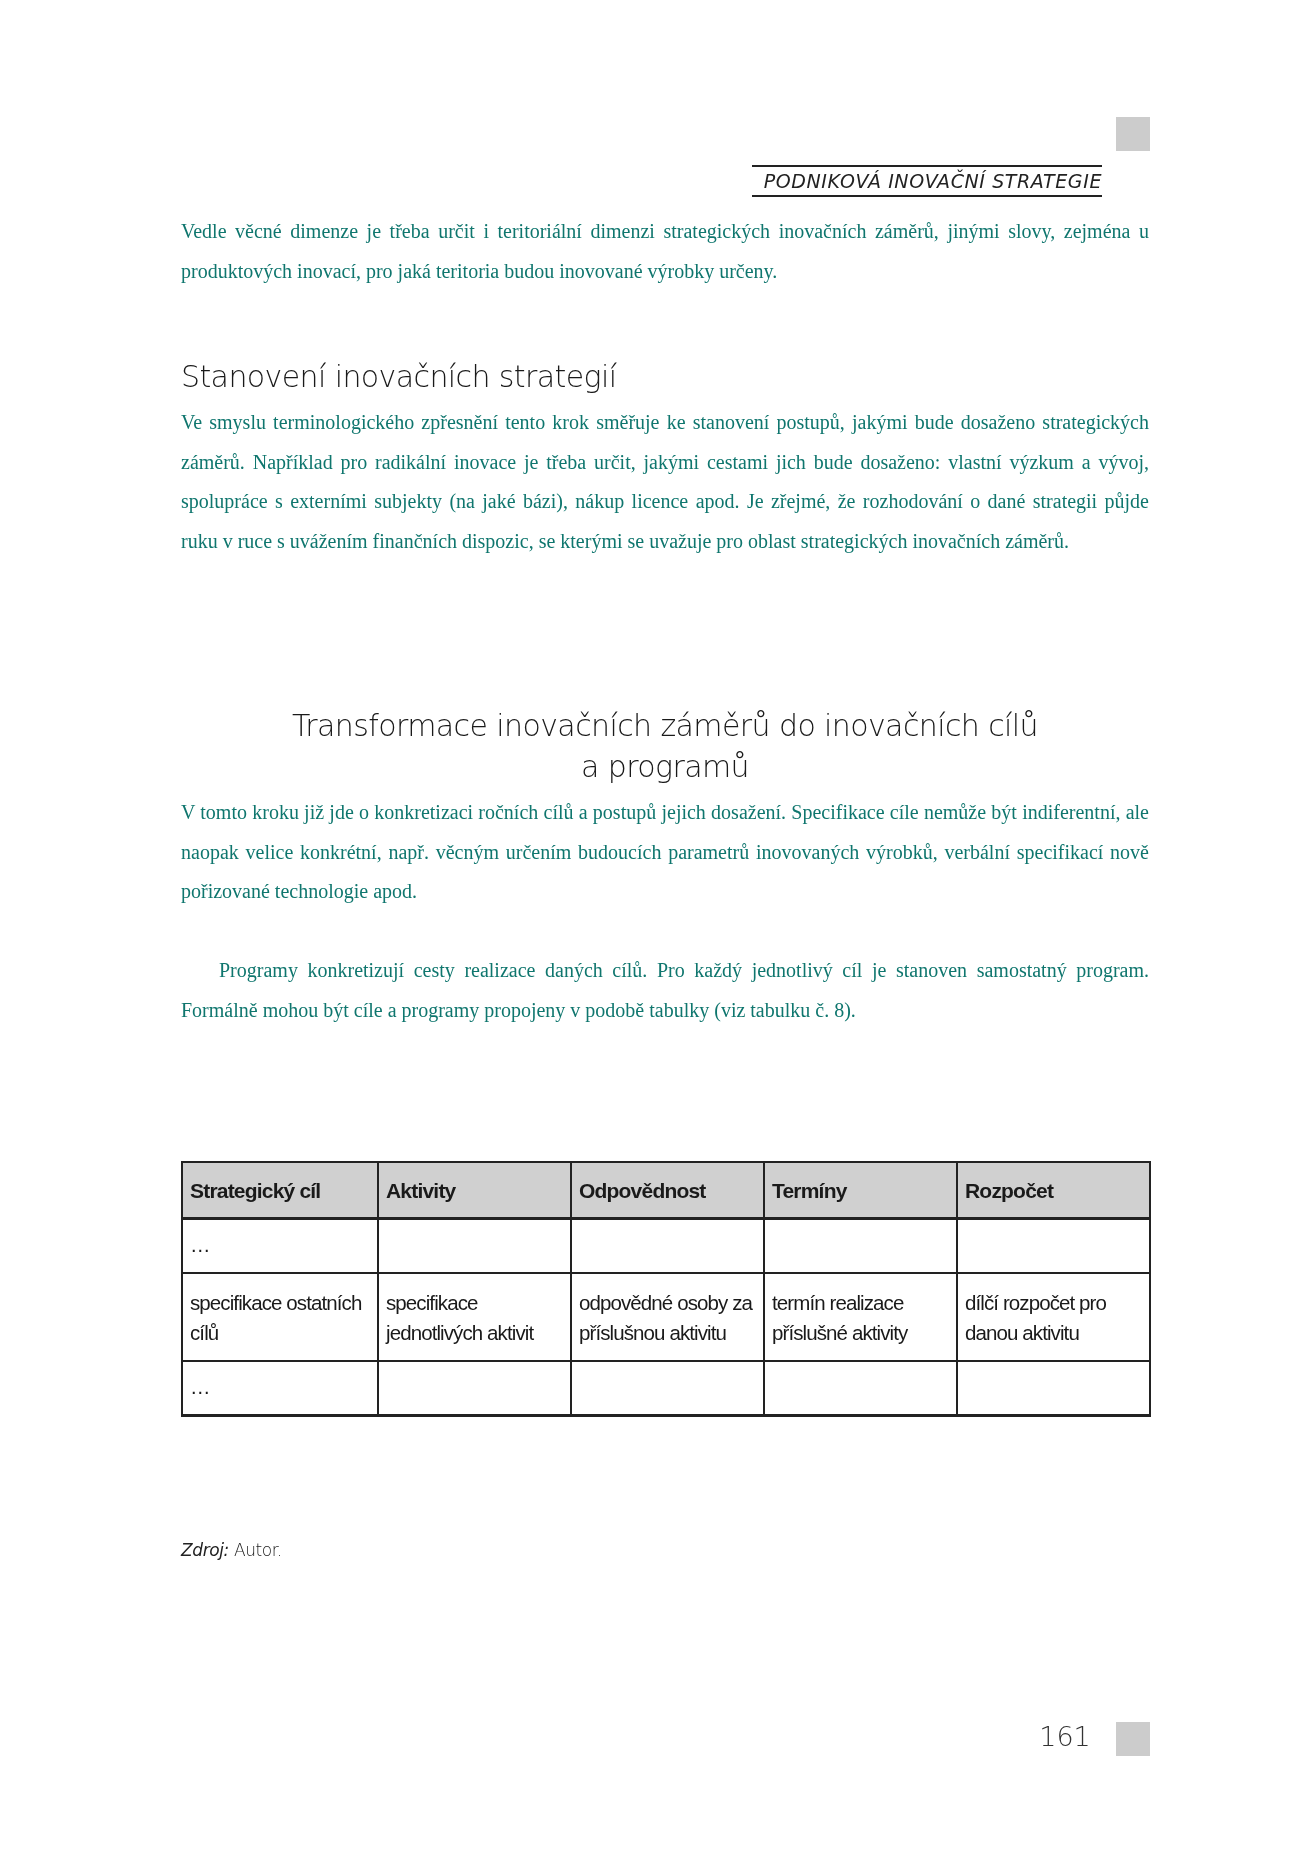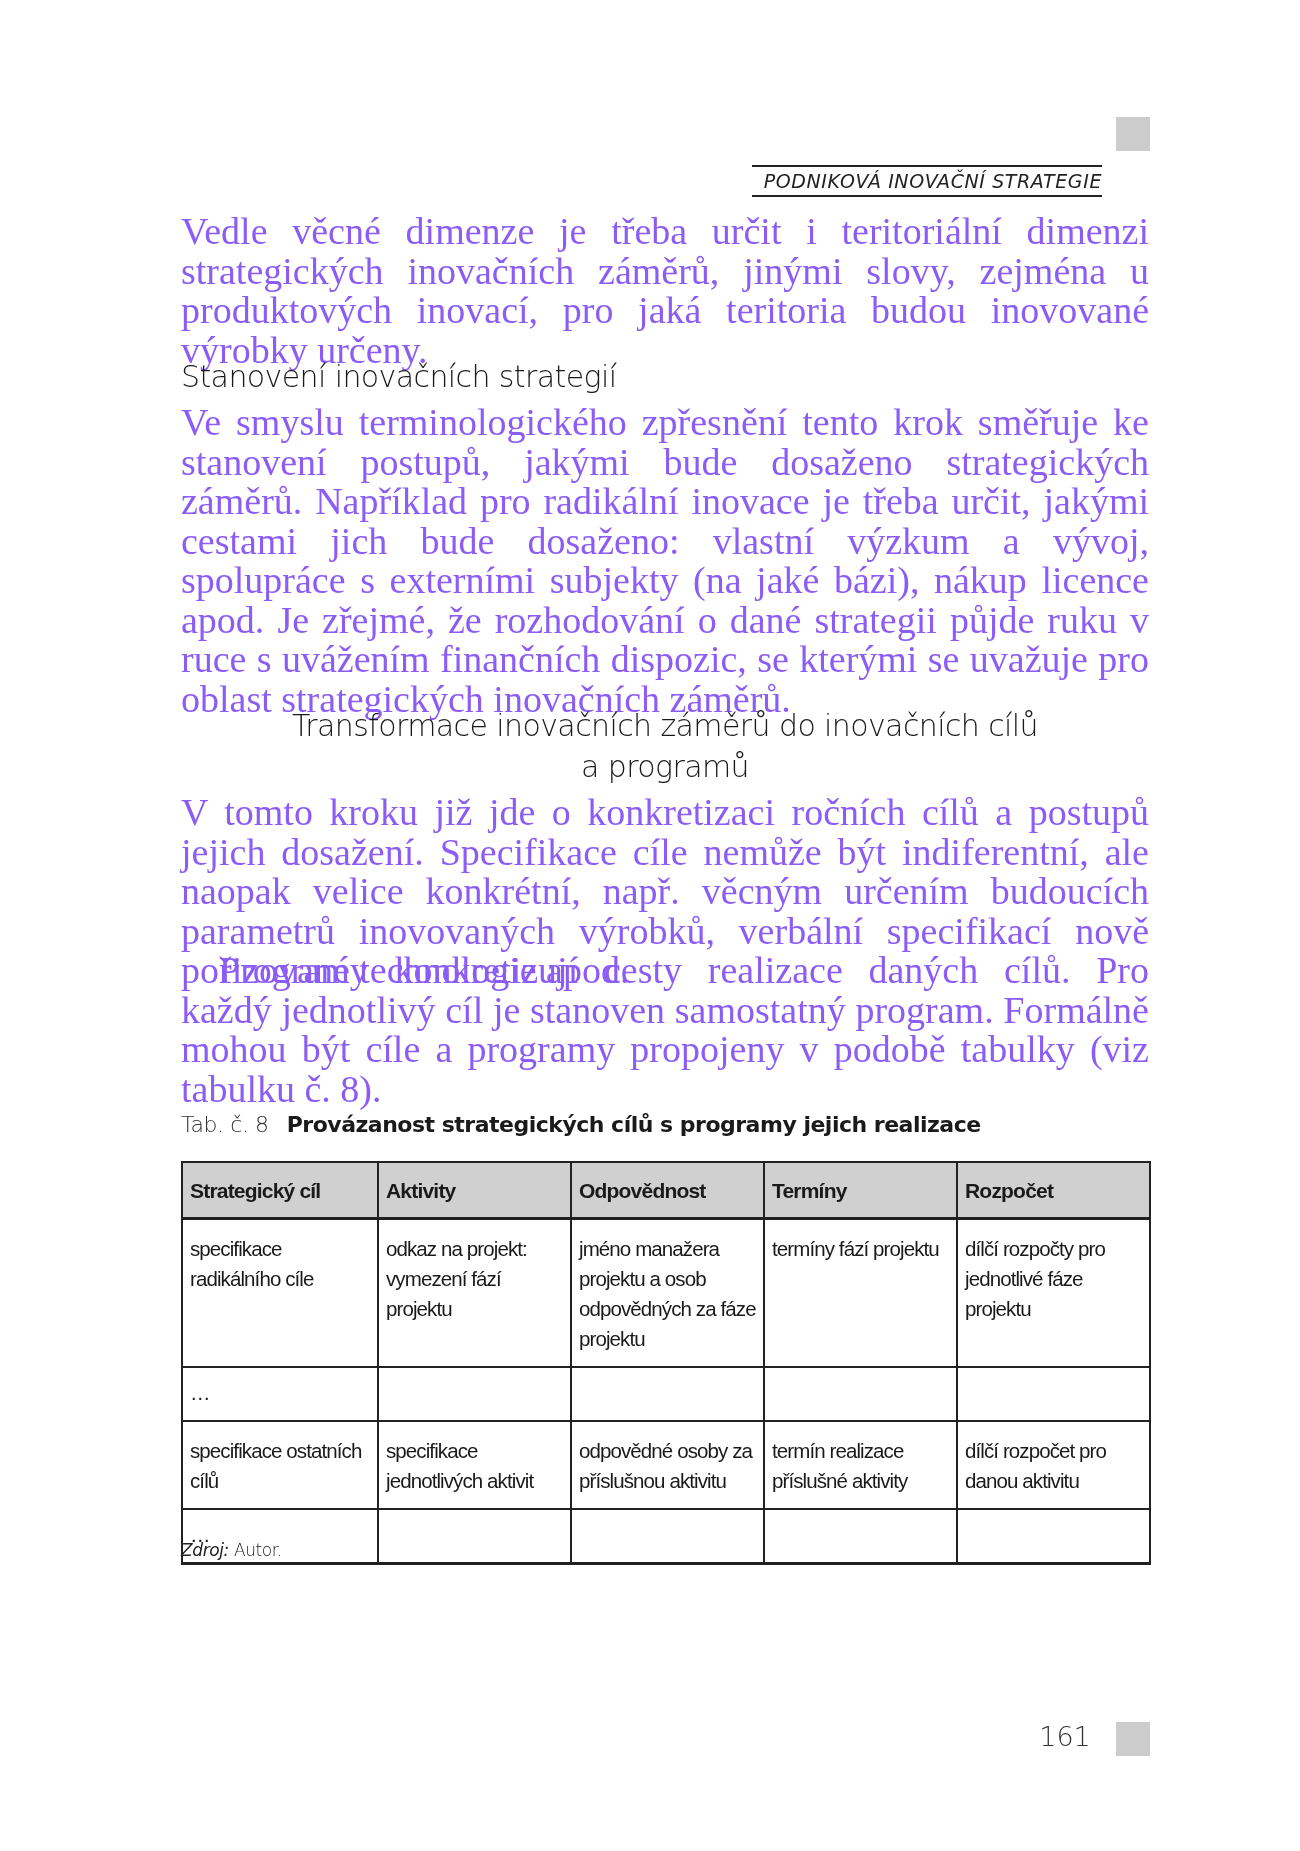--- a/index.html
+++ b/index.html
@@ -49,24 +49,24 @@
       height: 34px;
       background: #cccccc;
     }
 
     
     .body-text {
       position: absolute;
       left: 181px;
       width: 968px;
       font-family: "Liberation Serif", serif;
-      font-size: 38px;
+      font-size: 20px;
       line-height: 39.5px;
       text-align: justify;
-      color: #8b5cf6;
+      color: #0f766e;
       margin: 0;
       transform-origin: left top;
     }
     .body-text.indent {
       text-indent: 38px;
     }
 
     .section-heading {
       position: absolute;
       left: 181px;
@@ -206,49 +206,39 @@
 
   <h2 class="section-heading" style="top:705px;text-align:center;">
     <span>Transformace inovačních záměrů do inovačních cílů</span><br>
     <span>a programů</span>
   </h2>
 
   <p class="body-text" style="top:793px;">V tomto kroku již jde o konkretizaci ročních cílů a postupů jejich dosažení. Specifikace cíle nemůže být indiferentní, ale naopak velice konkrétní, např. věcným určením budoucích parametrů inovovaných výrobků, verbální specifikací nově pořizované technologie apod.</p>
 
   <p class="body-text indent" style="top:951px;">Programy konkretizují cesty realizace daných cílů. Pro každý jednotlivý cíl je stanoven samostatný program. Formálně mohou být cíle a programy propojeny v podobě tabulky (viz tabulku č. 8).</p>
 
-  <div class="table-caption">
-    <span class="caption-label">Tab. č. 8</span><span class="caption-title">Provázanost strategických cílů s programy jejich realizace</span>
-  </div>
 
   <table class="data-table">
     <colgroup>
       <col class="c1">
         <col class="c2">
         <col class="c3">
         <col class="c4">
         <col class="c5">
     </colgroup>
     <thead>
       <tr>
         <th>Strategický cíl</th>
         <th>Aktivity</th>
         <th>Odpovědnost</th>
         <th>Termíny</th>
         <th>Rozpočet</th>
       </tr>
     </thead>
     <tbody>
-      <tr class="row-tall">
-        <td>specifikace radikálního cíle</td>
-        <td>odkaz na projekt: vymezení fází projektu</td>
-        <td>jméno manažera projektu a osob odpovědných za fáze projektu</td>
-        <td>termíny fází projektu</td>
-        <td>dílčí rozpočty pro jednotlivé fáze projektu</td>
-      </tr>
       <tr class="row-ellipsis">
         <td class="ellipsis">…</td>
         <td></td>
         <td></td>
         <td></td>
         <td></td>
       </tr>
       <tr class="row-mid">
         <td>specifikace ostatních cílů</td>
         <td>specifikace jednotlivých aktivit</td>

